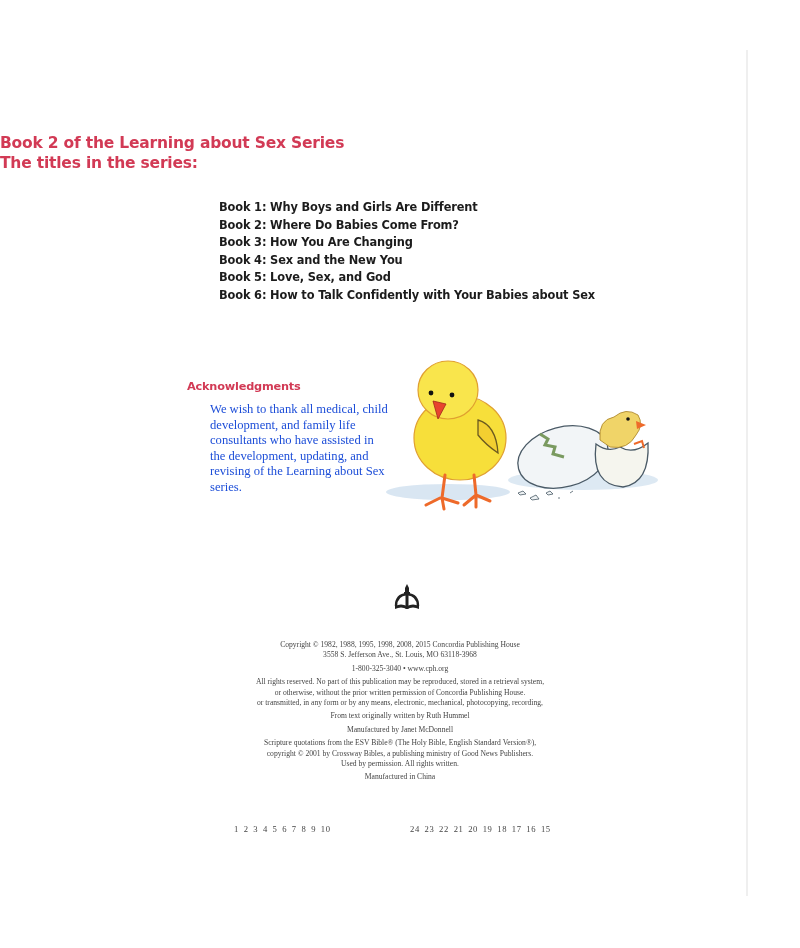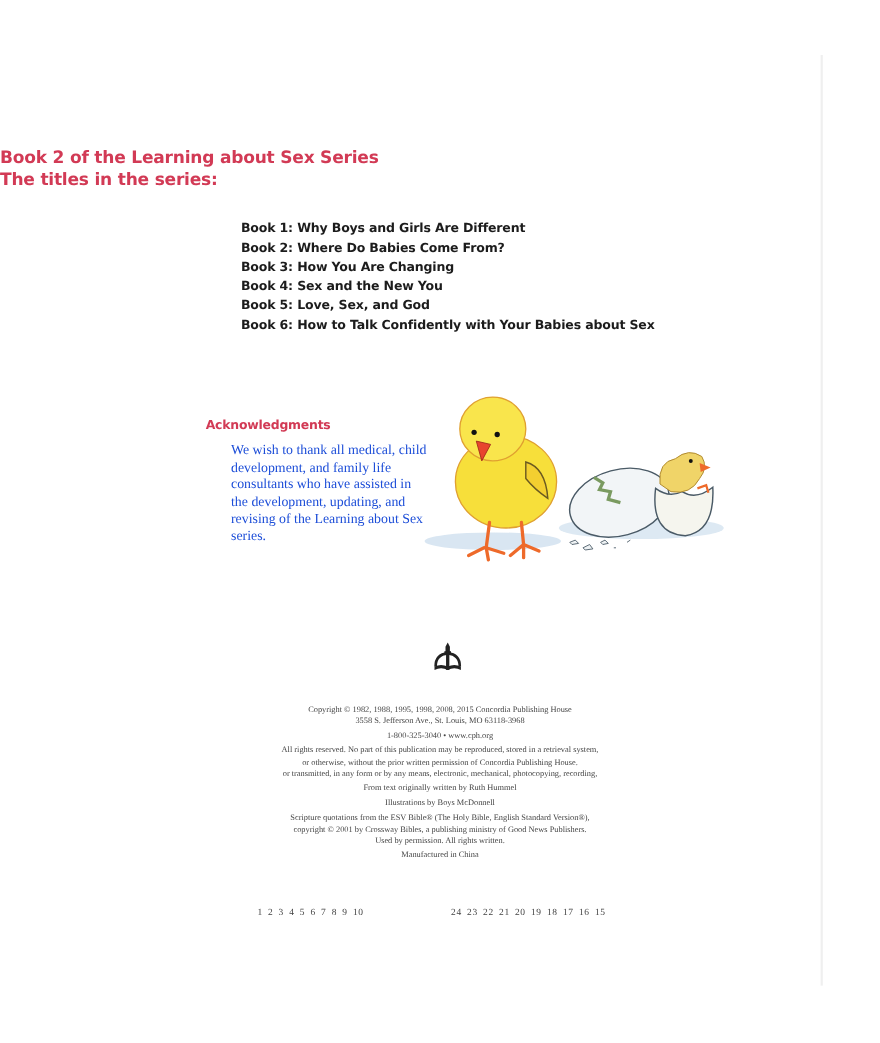--- a/index.html
+++ b/index.html
@@ -86,21 +86,21 @@
 </div>
 
 <div class="imprint">
   <p>Copyright © 1982, 1988, 1995, 1998, 2008, 2015 Concordia Publishing House</p>
   <p>3558 S. Jefferson Ave., St. Louis, MO 63118-3968</p>
   <p class="gap">1-800-325-3040 • www.cph.org</p>
   <p class="gap">All rights reserved. No part of this publication may be reproduced, stored in a retrieval system,</p>
   <p>or otherwise, without the prior written permission of Concordia Publishing House.</p>
   <p>or transmitted, in any form or by any means, electronic, mechanical, photocopying, recording,</p>
   <p class="gap">From text originally written by Ruth Hummel</p>
-  <p class="gap">Illustrations by Boys McDonnell</p>
+  <p class="gap">Manufactured by Janet McDonnell</p>
   <p class="gap">Scripture quotations from the ESV Bible® (The Holy Bible, English Standard Version®),</p>
   <p>copyright © 2001 by Crossway Bibles, a publishing ministry of Good News Publishers.</p>
   <p>Used by permission. All rights written.</p>
   <p class="gap">Manufactured in China</p>
 </div>
 
 <div class="printline left">1 2 3 4 5 6 7 8 9 10</div>
 <div class="printline right">24 23 22 21 20 19 18 17 16 15</div>
 
 </body></html>

